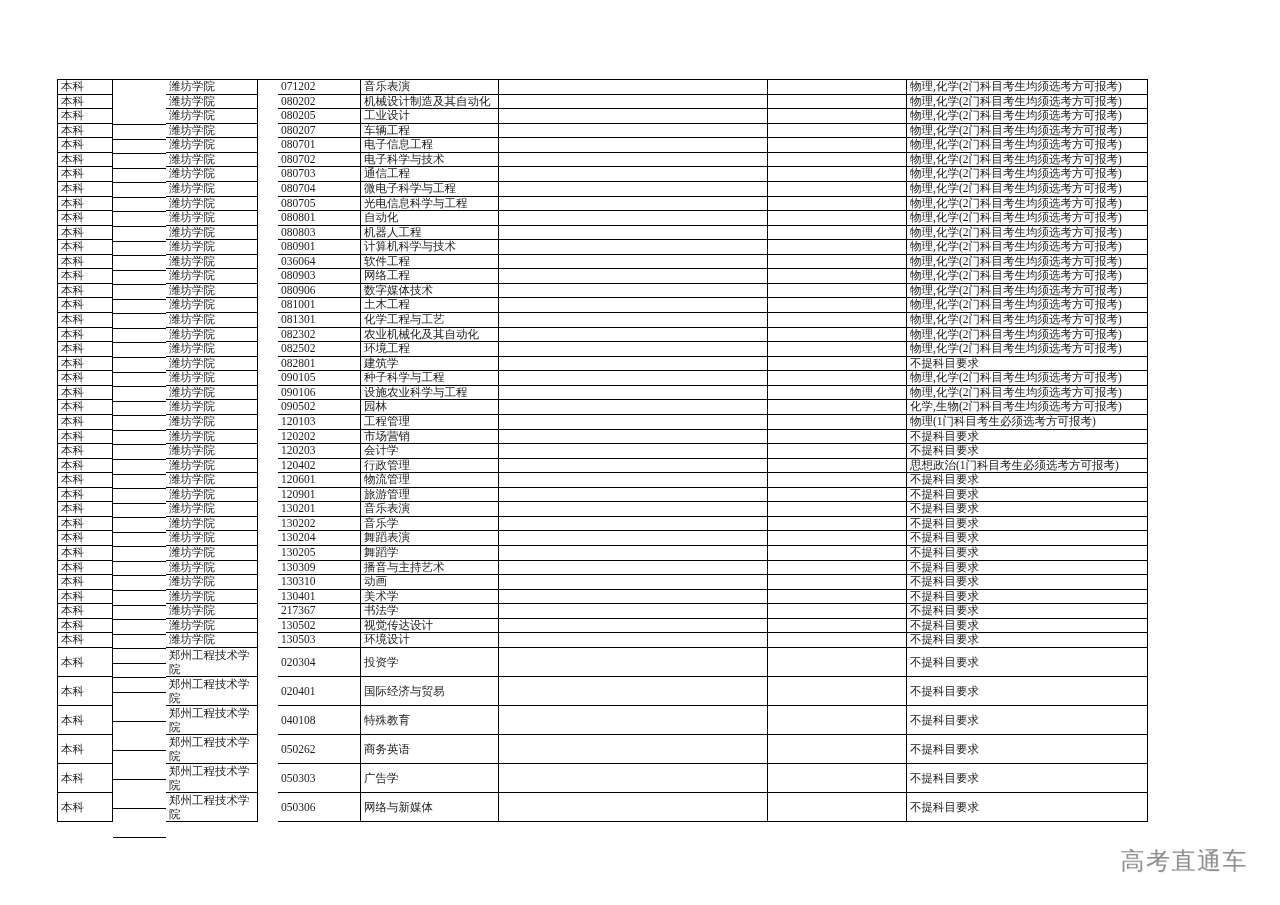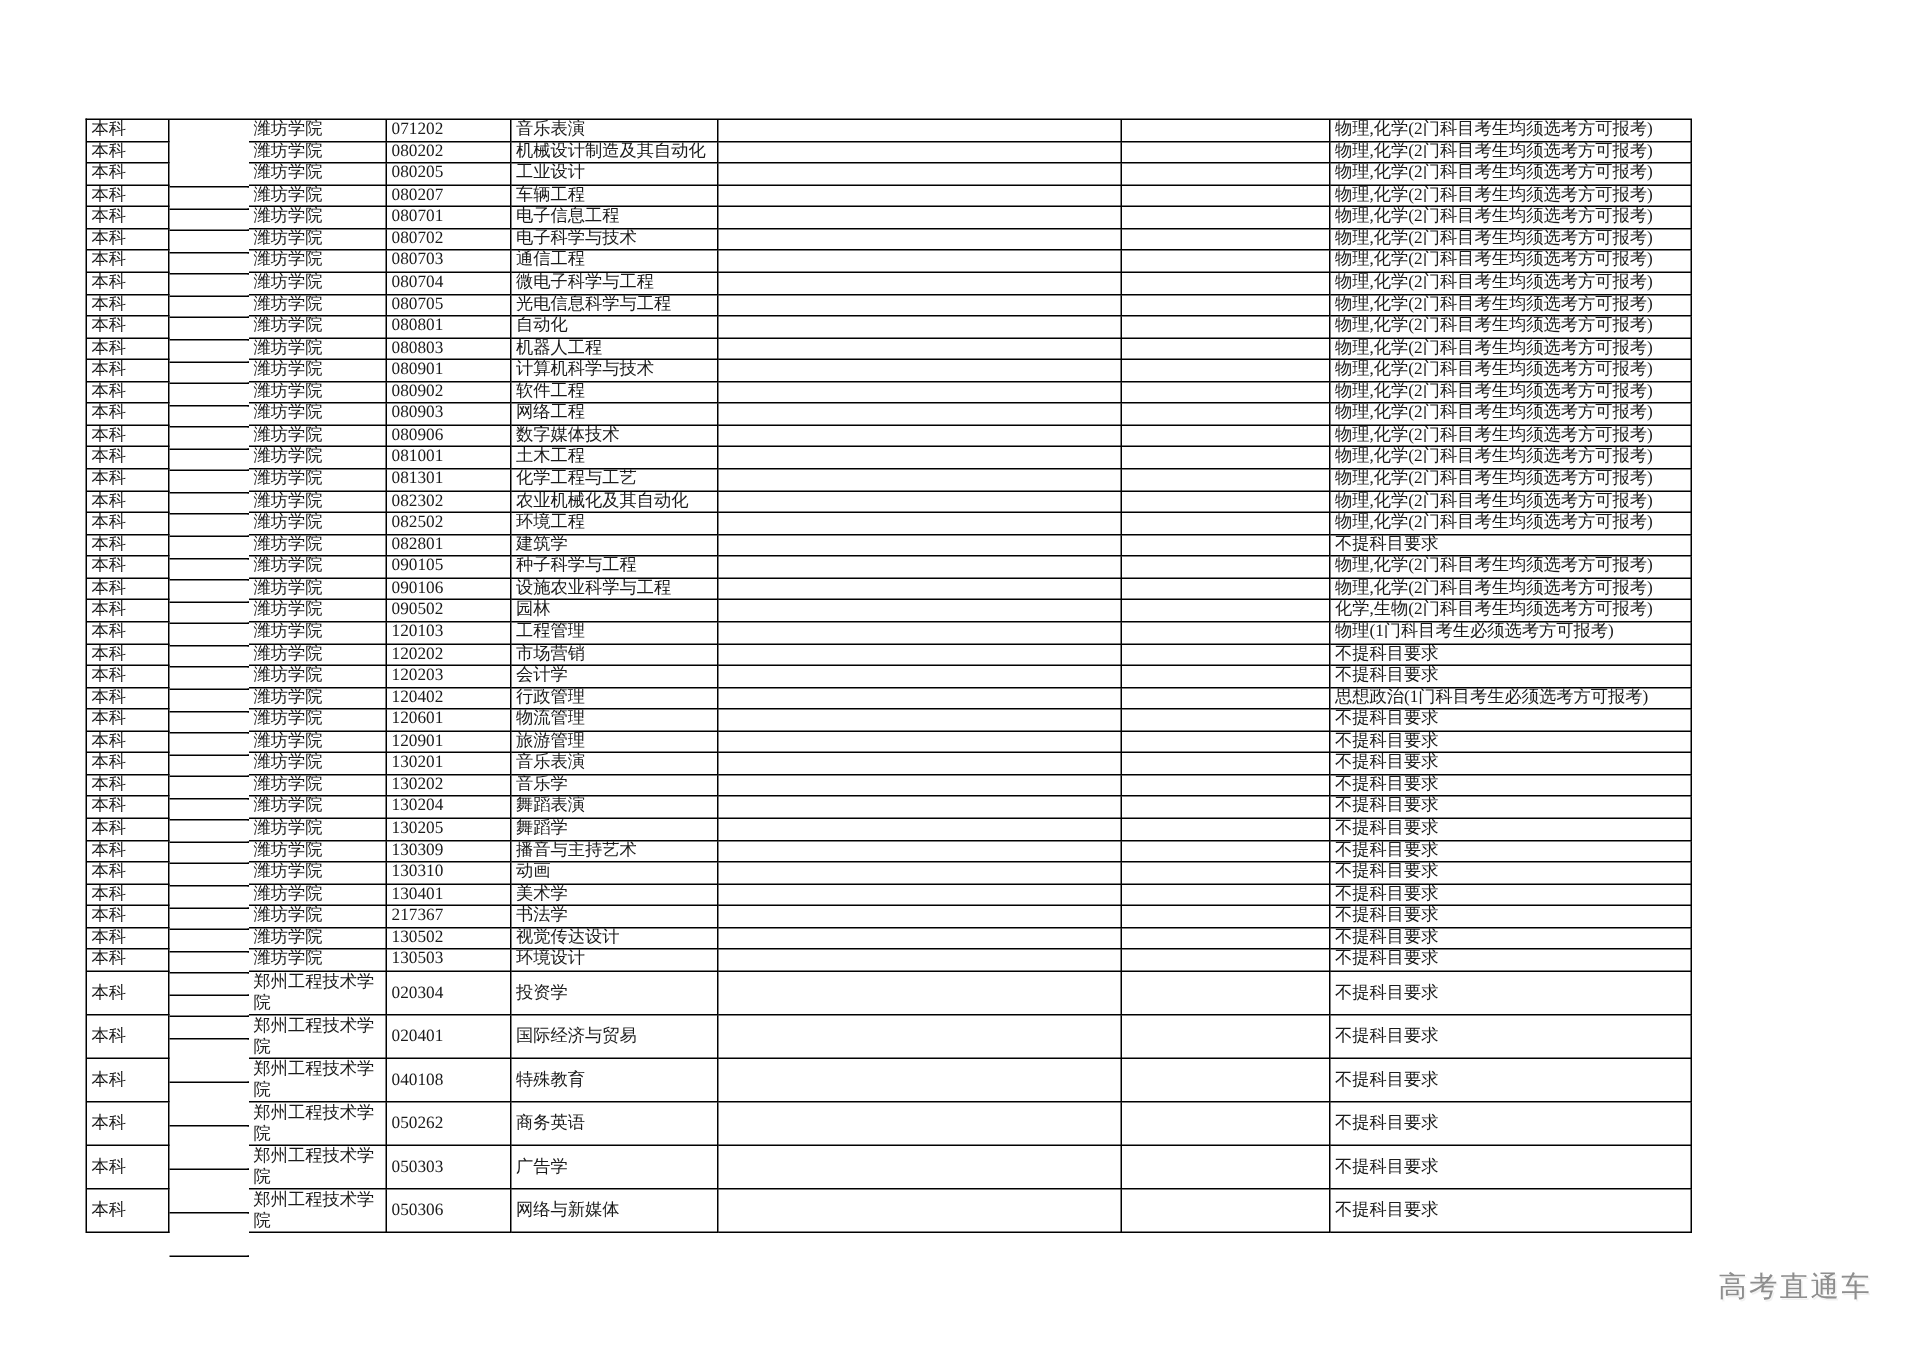--- a/index.html
+++ b/index.html
@@ -29,31 +29,31 @@
     font-size:11.5px;
     line-height:13.5px;
     display:flex;
     align-items:center;
     overflow:hidden;
     white-space:normal;
   }
   .c0 { width:55px; }
   .c1 { width:53px;margin-top:44px; }
   .c2 { width:92px; }
-  .c3 { width:83px; }
+  .c3 { width:83px;margin-left:20px; }
   .c4 { width:138px; }
   .c5 { width:269px; }
   .c6 { width:139px; }
   .c7 { width:241px; }
   .row.s2 .cell { line-height:14px; }
   .watermark {
     position:absolute;
     top:845px;
     right:32px;
-    font-size:19px;
+    font-size:24px;
     letter-spacing:1.5px;
     color:#8e8e8e;
     text-shadow:1px 1px 0 #f2f2f2;
   }
 </style>
 </head>
 <body>
 
 <div class="page">
   <div class="doc-table" id="doc-table">
@@ -174,21 +174,21 @@
     <div class="cell c3">080901</div>
     <div class="cell c4">计算机科学与技术</div>
     <div class="cell c5"></div>
     <div class="cell c6"></div>
     <div class="cell c7">物理,化学(2门科目考生均须选考方可报考)</div>
   </div>
       <div class="row s1">
     <div class="cell c0">本科</div>
     <div class="cell c1">11067</div>
     <div class="cell c2">潍坊学院</div>
-    <div class="cell c3">080902</div>
+    <div class="cell c3">036064</div>
     <div class="cell c4">软件工程</div>
     <div class="cell c5"></div>
     <div class="cell c6"></div>
     <div class="cell c7">物理,化学(2门科目考生均须选考方可报考)</div>
   </div>
       <div class="row s1">
     <div class="cell c0">本科</div>
     <div class="cell c1">11067</div>
     <div class="cell c2">潍坊学院</div>
     <div class="cell c3">080903</div>

